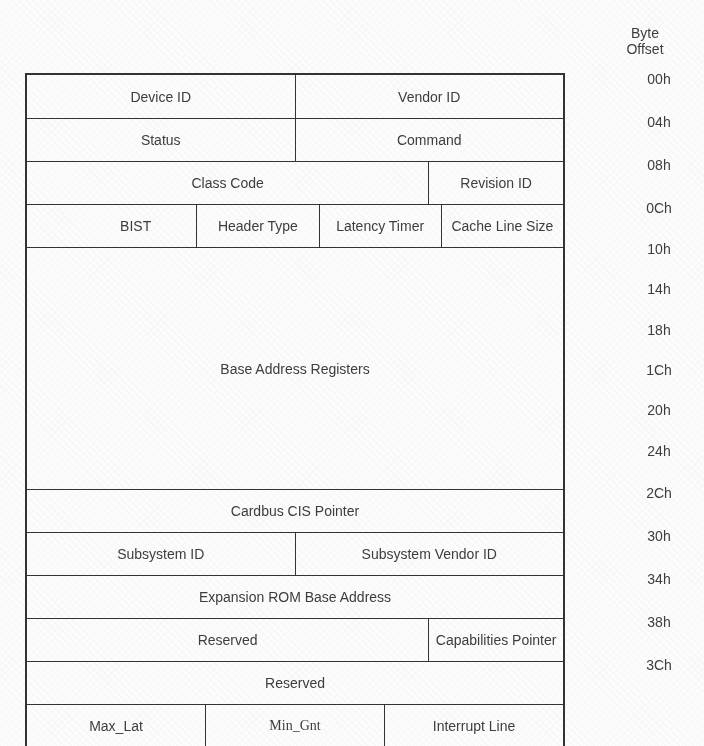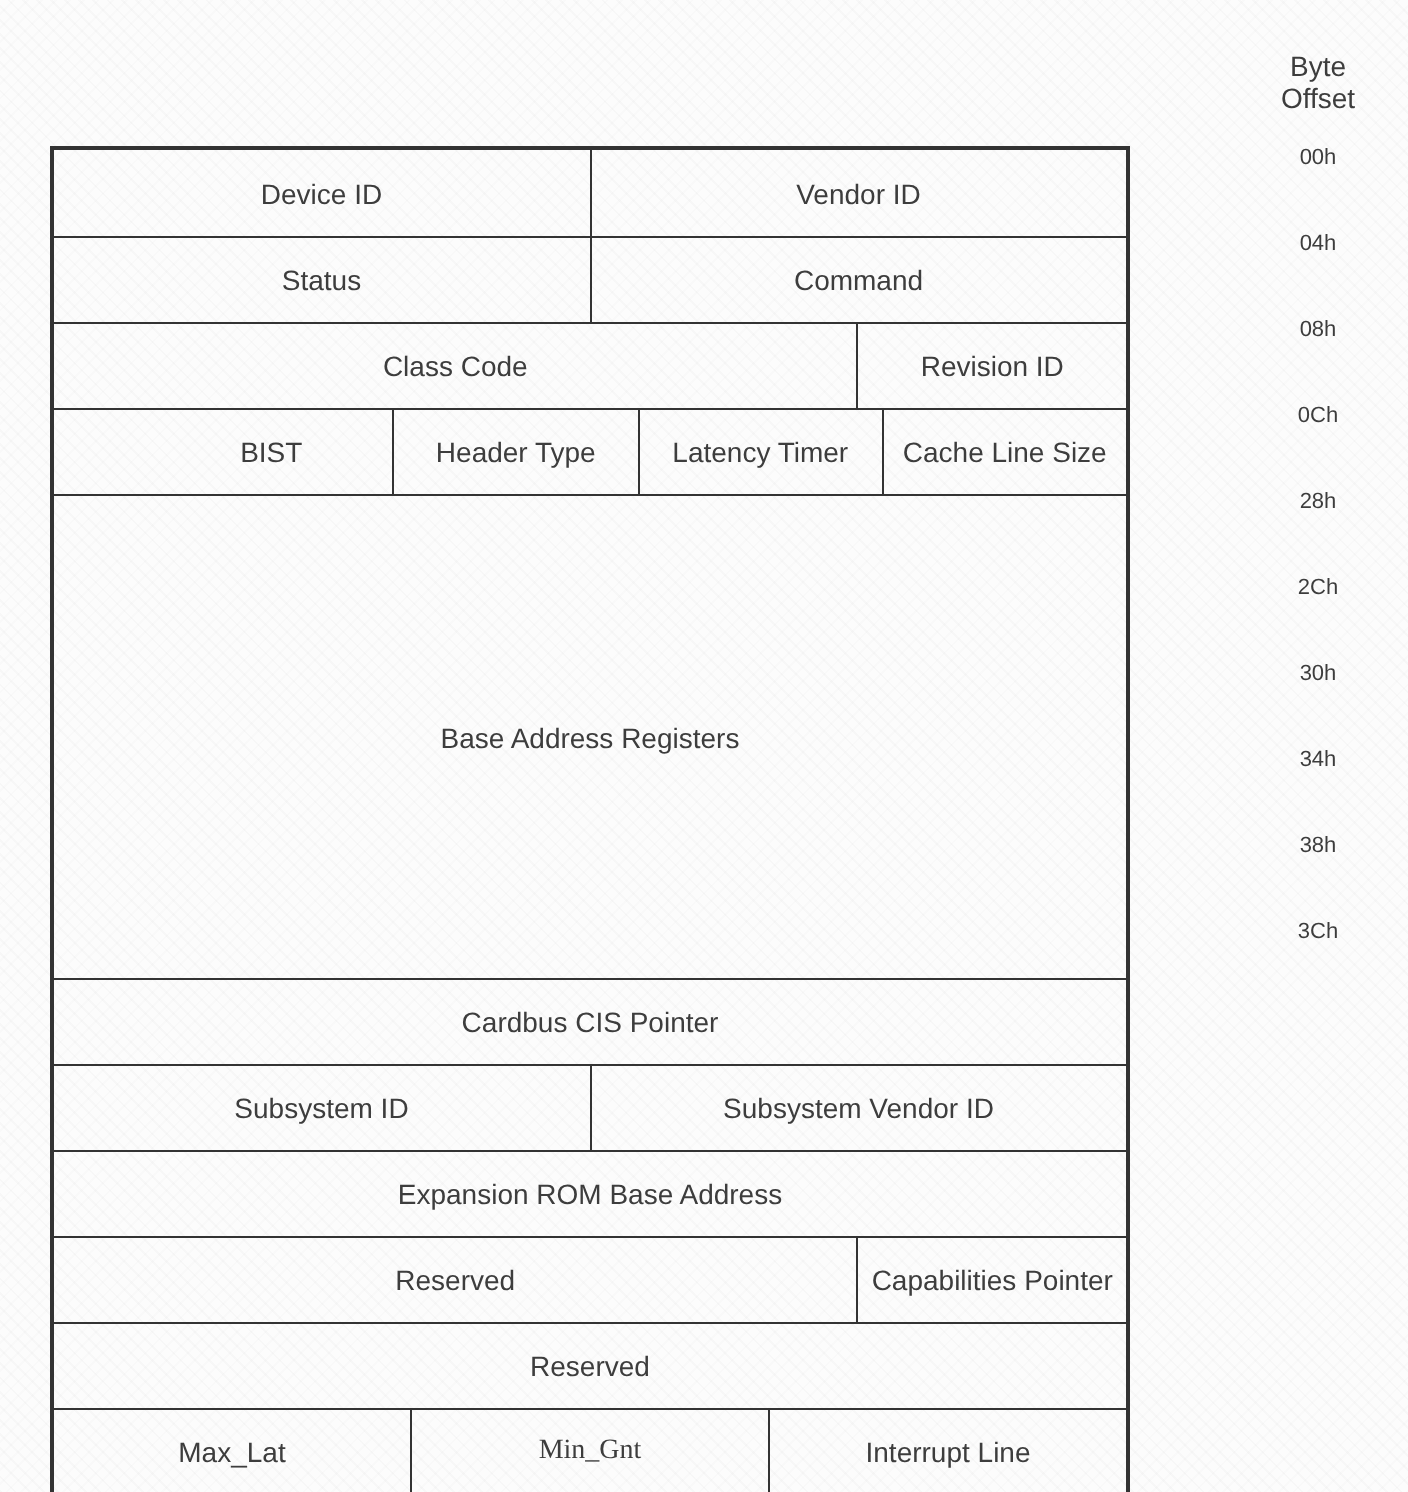--- a/index.html
+++ b/index.html
@@ -17,21 +17,21 @@
     width: 704px;
     height: 746px;
     background-color: var(--background);
     background-image:
       repeating-linear-gradient(45deg, rgba(0,0,0,0.02) 0 1px, transparent 1px 5px),
       repeating-linear-gradient(-45deg, rgba(0,0,0,0.012) 0 1px, transparent 1px 5px);
     overflow: hidden;
   }
   .byte-offset-header {
     position: absolute;
-    left: 629px;
+    left: 615px;
     top: 25px;
     width: 60px;
     text-align: center;
     font-size: 14px;
     line-height: 16px;
     color: var(--text);
   }
   .register-table {
     position: absolute;
     left: 25px;
@@ -67,21 +67,21 @@
     display: flex;
     flex-direction: column;
     height: 43px;
   }
   .offset-row.tall { height: 242px; }
   .offset-label {
     flex: 1;
     display: flex;
     align-items: center;
     justify-content: center;
-    font-size: 11px;
+    font-size: 14px;
     color: var(--text);
   }
 </style>
 </head>
 <body>
 
 <div class="canvas">
   <div class="byte-offset-header">
     <div>Byte</div>
     <div>Offset</div>
@@ -137,22 +137,27 @@
       </div>
       <div class="offset-row">
         <div class="offset-label">04h</div>
       </div>
       <div class="offset-row">
         <div class="offset-label">08h</div>
       </div>
       <div class="offset-row">
         <div class="offset-label">0Ch</div>
       </div>
-      <div class="offset-row">
-        <div class="offset-label">28h</div>
+      <div class="offset-row tall">
+        <div class="offset-label">10h</div>
+        <div class="offset-label">14h</div>
+        <div class="offset-label">18h</div>
+        <div class="offset-label">1Ch</div>
+        <div class="offset-label">20h</div>
+        <div class="offset-label">24h</div>
       </div>
       <div class="offset-row">
         <div class="offset-label">2Ch</div>
       </div>
       <div class="offset-row">
         <div class="offset-label">30h</div>
       </div>
       <div class="offset-row">
         <div class="offset-label">34h</div>
       </div>

